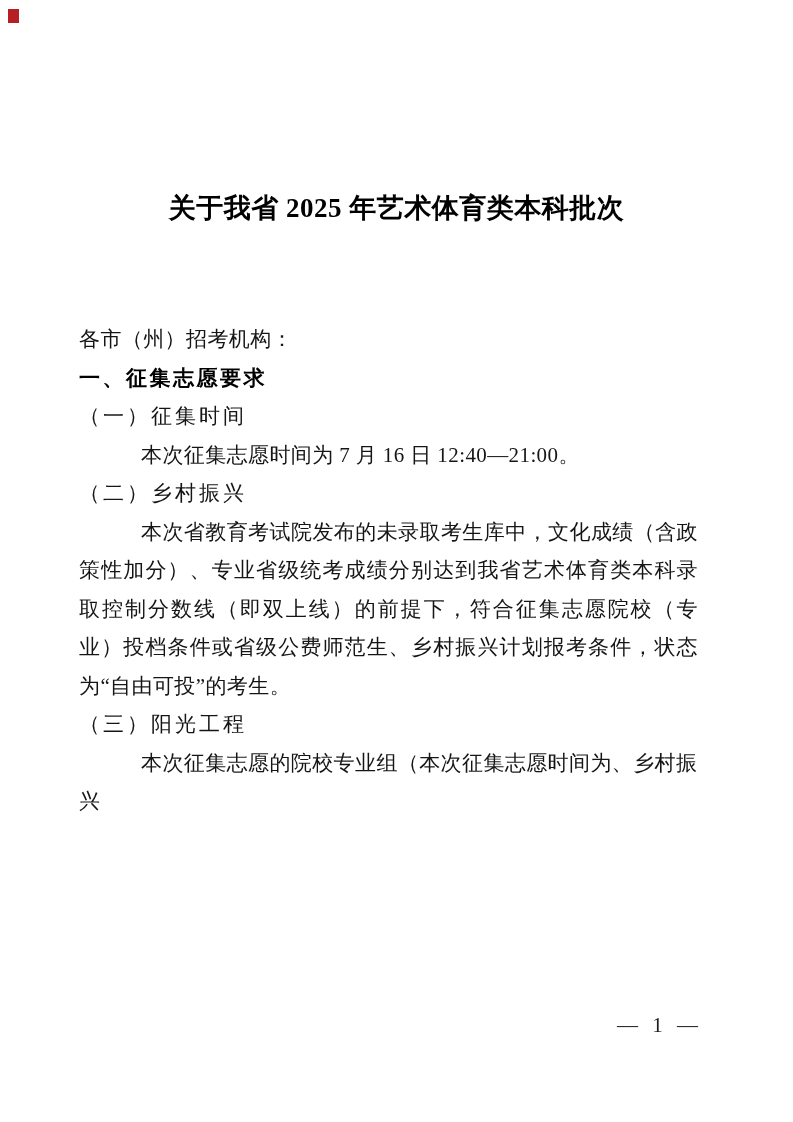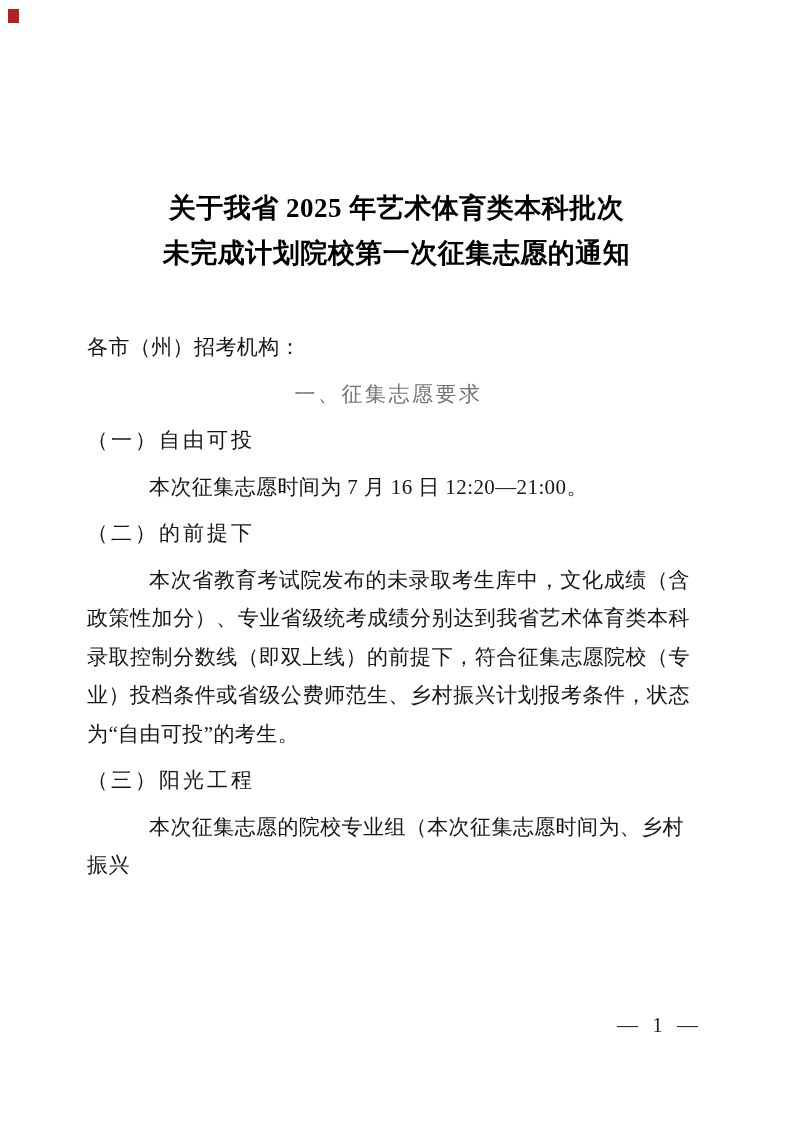--- a/index.html
+++ b/index.html
@@ -42,31 +42,31 @@
     position: absolute;
     top: 320px;
     left: 79px;
     width: 619px;
     font-size: 21px;
     line-height: 38.5px;
     letter-spacing: 0.4px;
     text-align: justify;
     text-justify: inter-ideograph;
   }
-  .doc-body p { margin: 8px; padding: 0; }
+  .doc-body p { margin: 0; padding: 0; }
   .salutation { text-align: left; }
   .para { text-indent: 62px; }
   .para-last { text-indent: 62px; text-align: left; }
   .h-bold {
     padding-left: 62px;
     font-family: "Liberation Sans", "DejaVu Sans", sans-serif;
-    font-weight: normal;
+    font-weight: bold;
     letter-spacing: 2.5px;
-    text-align: center;
-    color: #737373;
+    text-align: left;
+    color: #000000;
   }
   .h-kai {
     padding-left: 62px;
     letter-spacing: 3px;
     text-align: left;
   }
   .page-footer {
     position: absolute;
     top: 1006px;
     right: 95px;
@@ -78,29 +78,28 @@
 </style>
 </head>
 <body>
 
 <div class="page">
 
   <div class="corner-mark"></div>
 
   <h1 class="doc-title">
     <span class="title-line">关于我省 2025 年艺术体育类本科批次</span>
-    <span class="title-line">未完成计划院校第一次征集志愿的通知</span>
   </h1>
 
   <div class="doc-body">
     <p class="salutation">各市（州）招考机构：</p>
     <p class="h-bold">一、征集志愿要求</p>
-    <p class="h-kai">（一）自由可投</p>
-    <p class="para">本次征集志愿时间为 7 月 16 日 12:20—21:00。</p>
-    <p class="h-kai">（二）的前提下</p>
+    <p class="h-kai">（一）征集时间</p>
+    <p class="para">本次征集志愿时间为 7 月 16 日 12:40—21:00。</p>
+    <p class="h-kai">（二）乡村振兴</p>
     <p class="para">本次省教育考试院发布的未录取考生库中，文化成绩（含政策性加分）、专业省级统考成绩分别达到我省艺术体育类本科录取控制分数线（即双上线）的前提下，符合征集志愿院校（专业）投档条件或省级公费师范生、乡村振兴计划报考条件，状态为“自由可投”的考生。</p>
     <p class="h-kai">（三）阳光工程</p>
     <p class="para-last">本次征集志愿的院校专业组（本次征集志愿时间为、乡村振兴</p>
   </div>
 
   <div class="page-footer">— 1 —</div>
 
 </div>
 
 </body></html>

